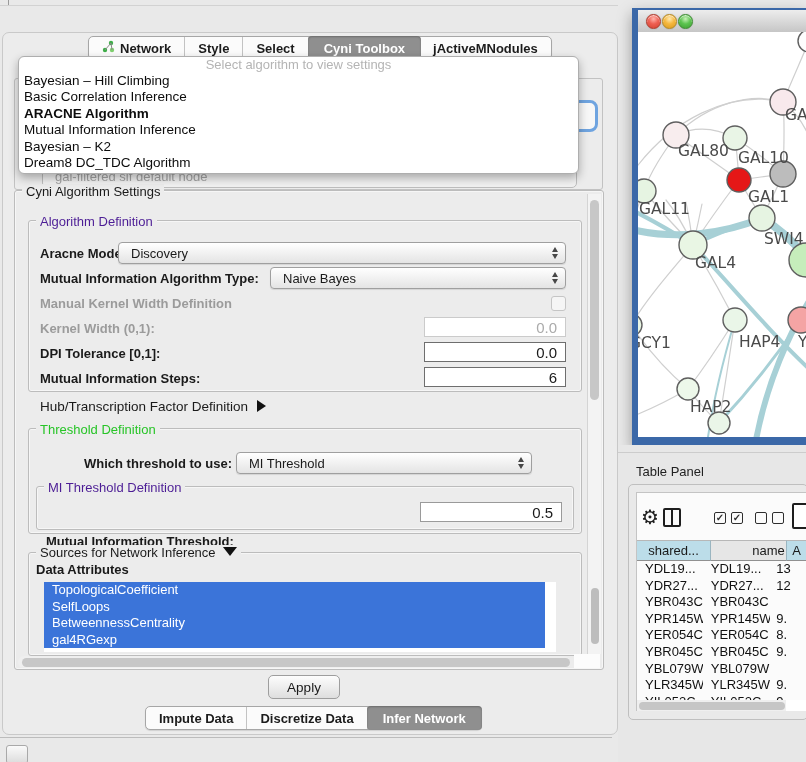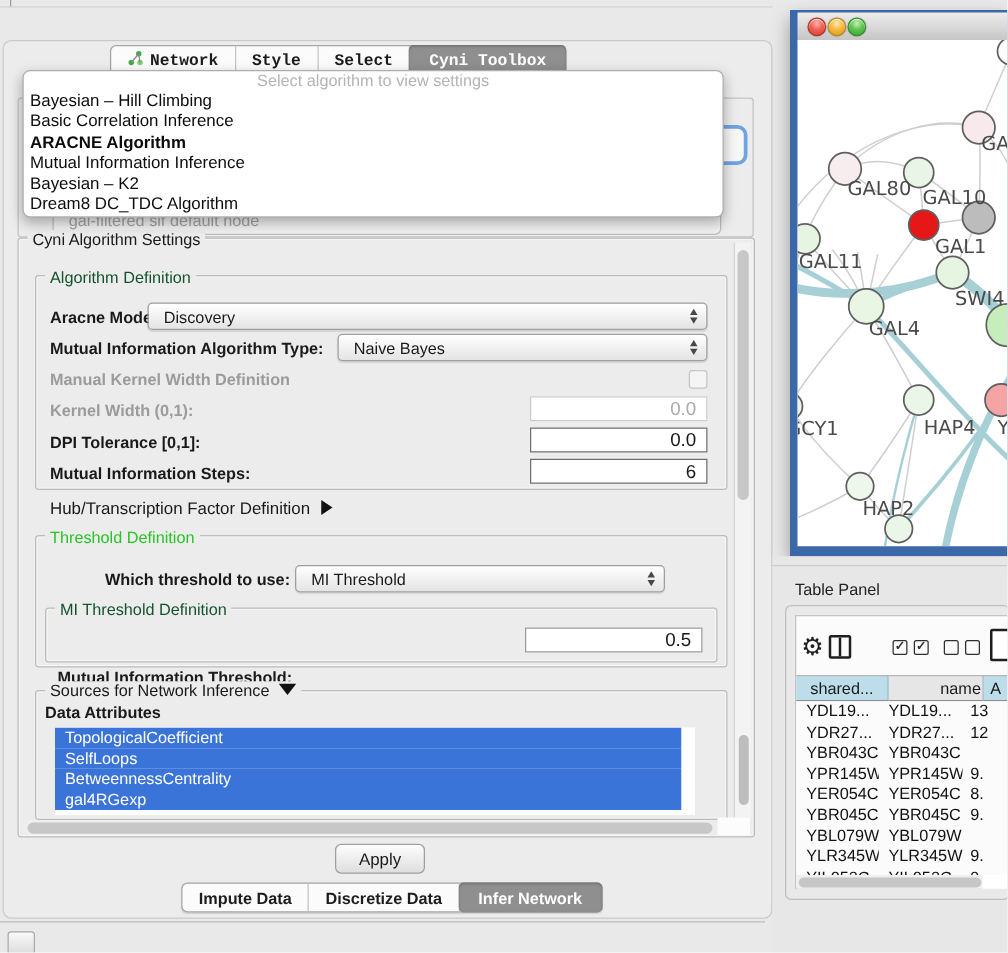--- a/index.html
+++ b/index.html
@@ -28,21 +28,21 @@
   #dd-prompt{height:16px;line-height:16px;text-align:center;color:#b4b4b4;font-size:13px;}
   .dd-item{height:16.4px;line-height:16.4px;padding-left:5px;font-size:13.5px;color:#0c0c0c;}
   .dd-item.bold{font-weight:bold;}
   
   #inference-group{left:14px;top:78px;width:587px;height:110px;border:1px solid #c2c2c2;border-radius:3px;z-index:1;}
   #bg-combo{left:42px;top:164px;width:535px;height:24px;border:1px solid #bdbdbd;border-radius:5px;background:#f1f1f1;z-index:3;font-size:13px;color:#a3a3a3;line-height:24px;padding-left:12px;box-sizing:border-box;}
   #focus-combo{left:548px;top:100px;width:44px;height:26px;border:3px solid #6fa4e0;border-radius:8px;background:#f7f7f7;z-index:2;}
   
   .group{position:absolute;border:1px solid #bcbcbc;border-radius:3px;box-shadow:inset 0 0 0 1px rgba(255,255,255,.55);}
   .group-label{position:absolute;background:#ececec;padding:0 4px;font-size:13px;white-space:nowrap;z-index:5;}
-  .gl-blue{color:#14532d;}
+  .gl-blue{color:#4c1d95;}
   .gl-green{color:#27c427;}
   
   .combo{position:absolute;height:22px;border:1px solid #9f9f9f;border-radius:4px;background:linear-gradient(#ffffff,#e4e4e4);box-shadow:0 1px 1px rgba(0,0,0,.1);display:flex;align-items:center;padding:0 24px 0 12px;font-size:13px;box-sizing:border-box;}
   .stepper{position:absolute;right:7px;top:4px;display:flex;flex-direction:column;gap:2px;}
   .stepper i{display:block;width:0;height:0;border-left:3.5px solid transparent;border-right:3.5px solid transparent;}
   .stepper .up{border-bottom:5px solid #474747;}
   .stepper .dn{border-top:5px solid #474747;}
   .field{position:absolute;height:20px;background:#fff;border:1px solid #6e6e6e;font-size:15px;display:flex;align-items:center;justify-content:flex-end;padding:0 8px;box-sizing:border-box;}
   .field.soft{border-color:#9a9a9a;}
   .field.off{border-color:#cbcbcb;color:#ababab;}
@@ -95,41 +95,44 @@
 </style>
 </head>
 <body>
 
 <div id="screen">
 
   <div class="abs" id="top-hair"></div>
   <div class="abs" id="top-tick"></div>
   <div class="abs" id="cp-body"></div>
 
-  <div class="seg" style="left:88px;top:36px;font-family:Liberation Mono, monospace;">
+  <div class="seg" style="left:88px;top:36px;">
     <div class="seg-item">
       <span class="net-ico">
         <svg width="13" height="13">
             <circle cx="3" cy="10" r="2.2" fill="#3fae49"></circle>
             <circle cx="9" cy="3" r="2.2" fill="#3fae49"></circle>
             <circle cx="10" cy="10" r="2.2" fill="#7fcf6f"></circle>
             <line x1="3" y1="10" x2="9" y2="3" stroke="#8a8a8a" stroke-width="1"></line>
             <line x1="9" y1="3" x2="10" y2="10" stroke="#8a8a8a" stroke-width="1"></line>
           </svg>
       </span>
       <span>Network</span>
     </div>
     <div class="seg-item">
         <span>Style</span>
       </div>
     <div class="seg-item">
         <span>Select</span>
       </div>
     <div class="seg-item sel">
         <span>Cyni Toolbox</span>
+      </div>
+    <div class="seg-item">
+        <span>jActiveMNodules</span>
       </div>
   </div>
 
   <div class="abs" id="inference-group"></div>
   <div class="abs" id="focus-combo"></div>
   <div class="abs" id="bg-combo">
     <span>gal-filtered sif default node</span>
   </div>
 
   <div class="abs" id="dropdown">

